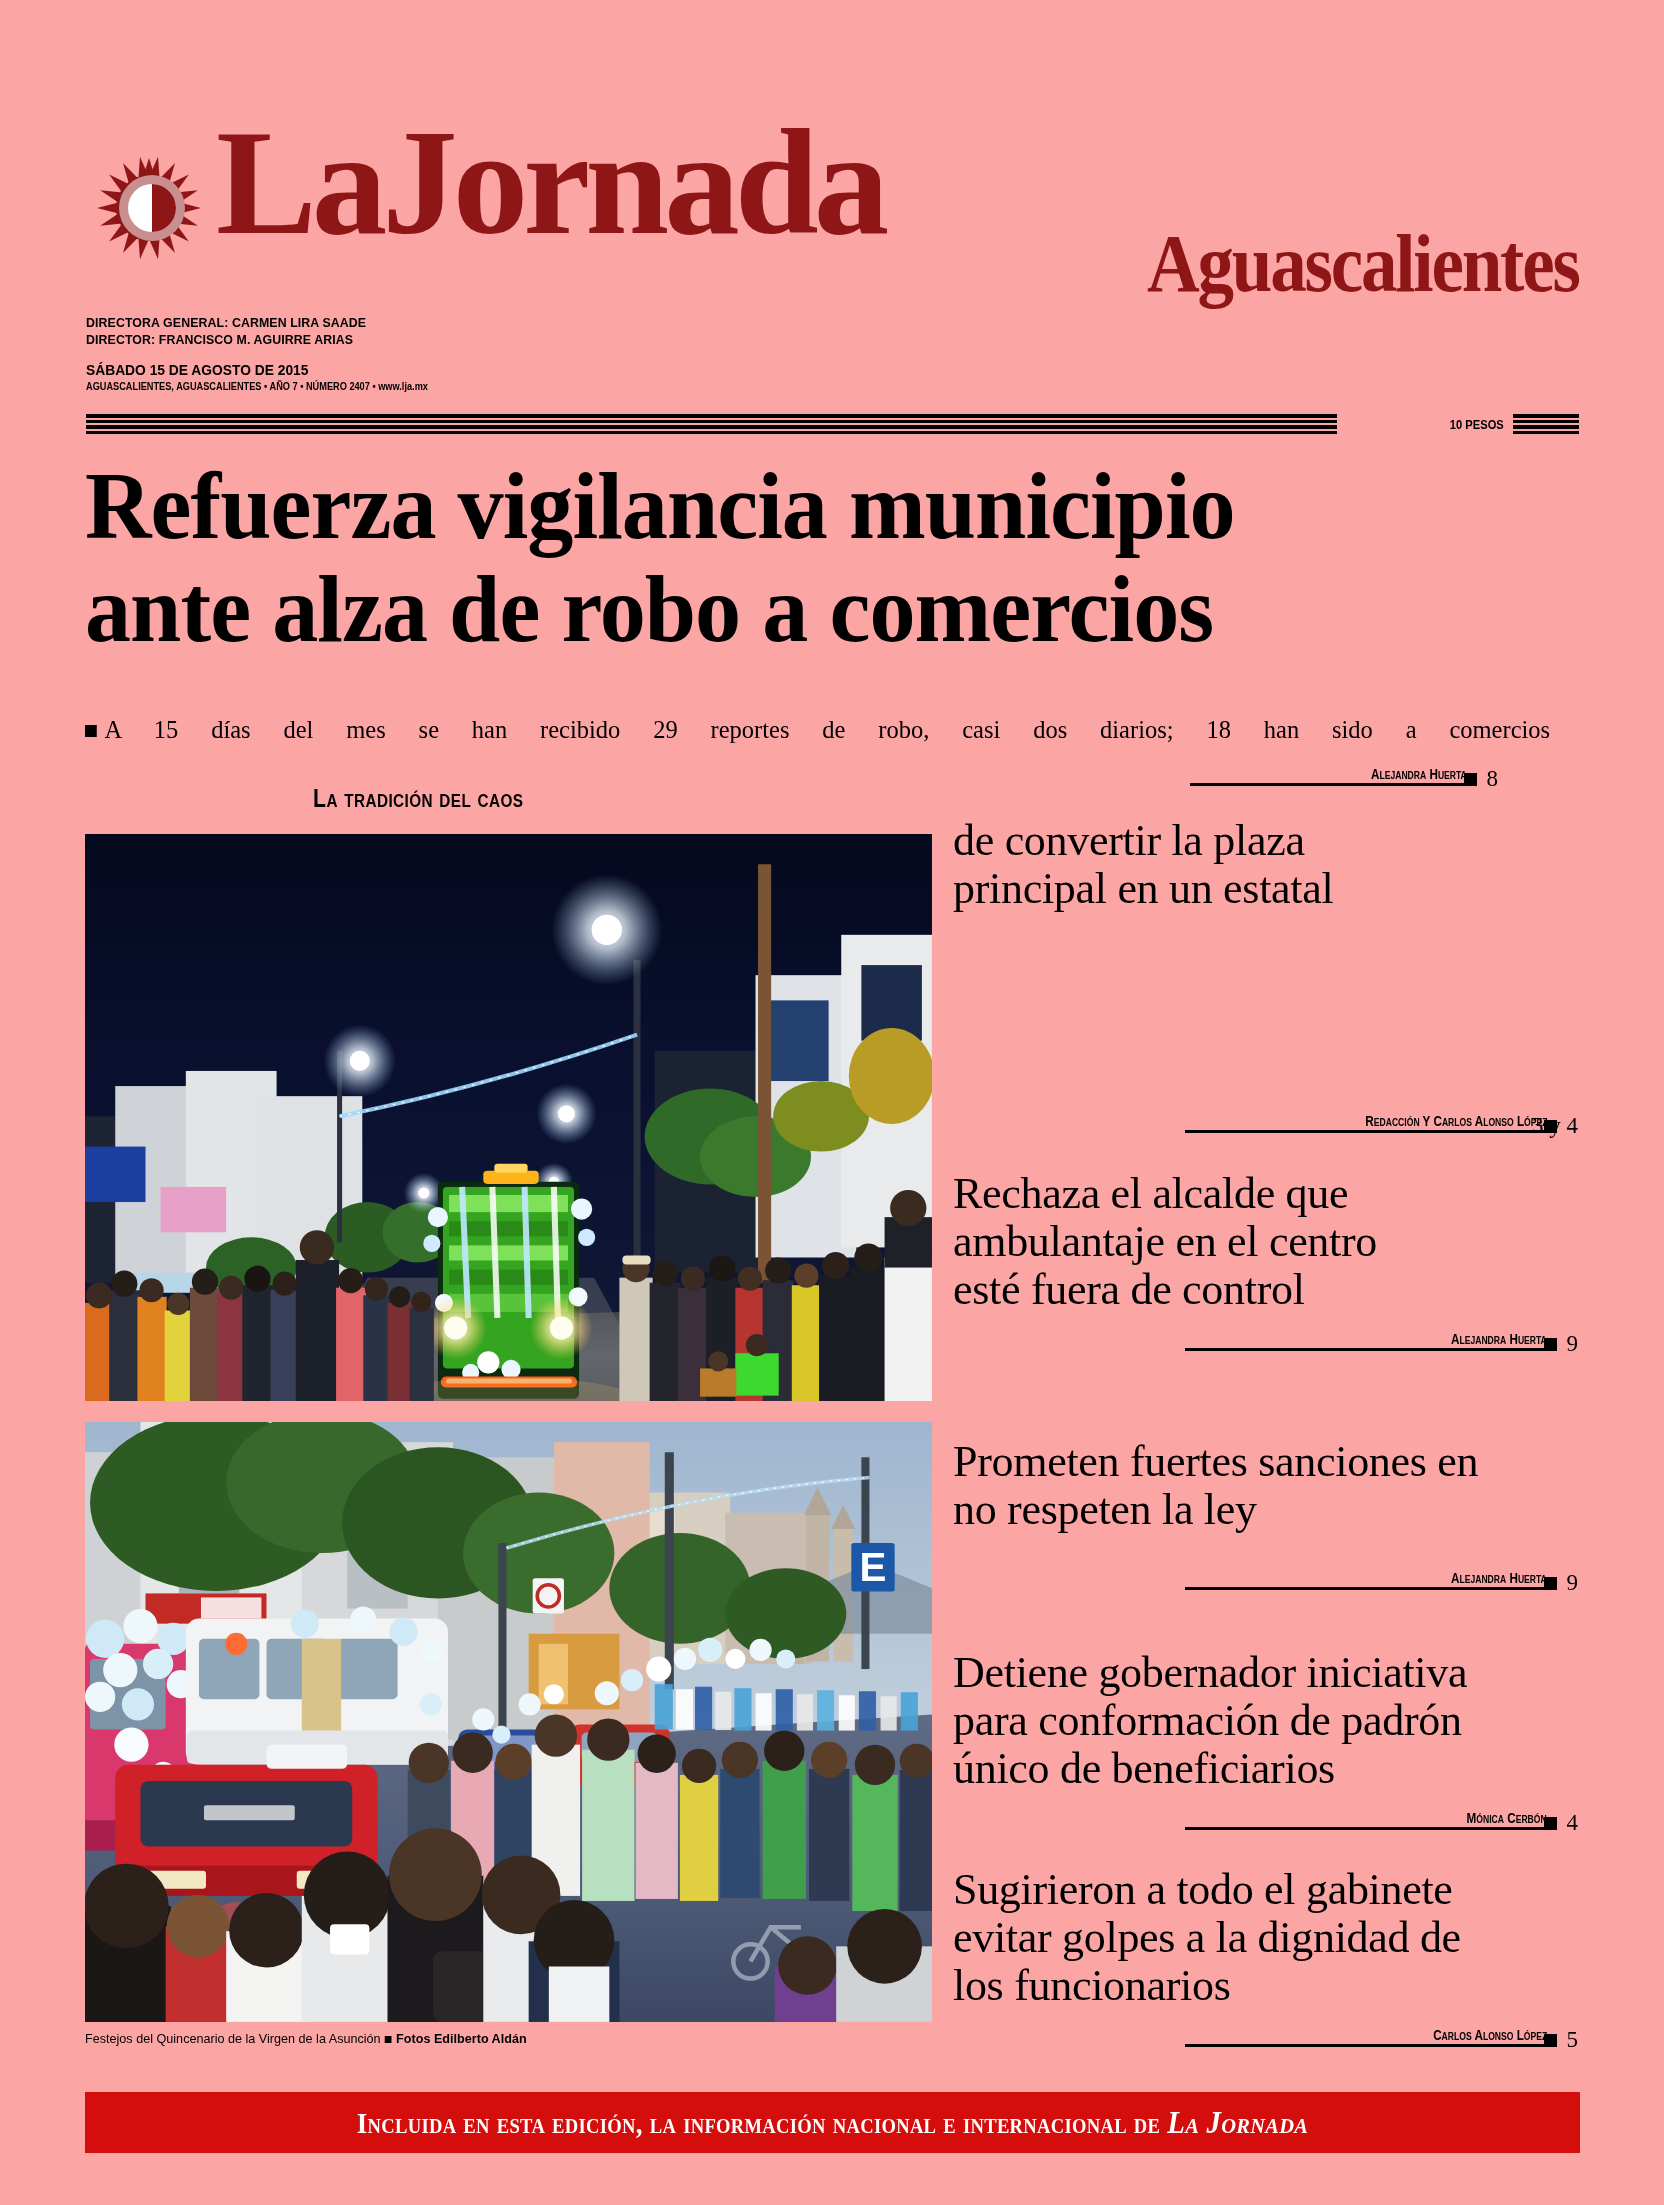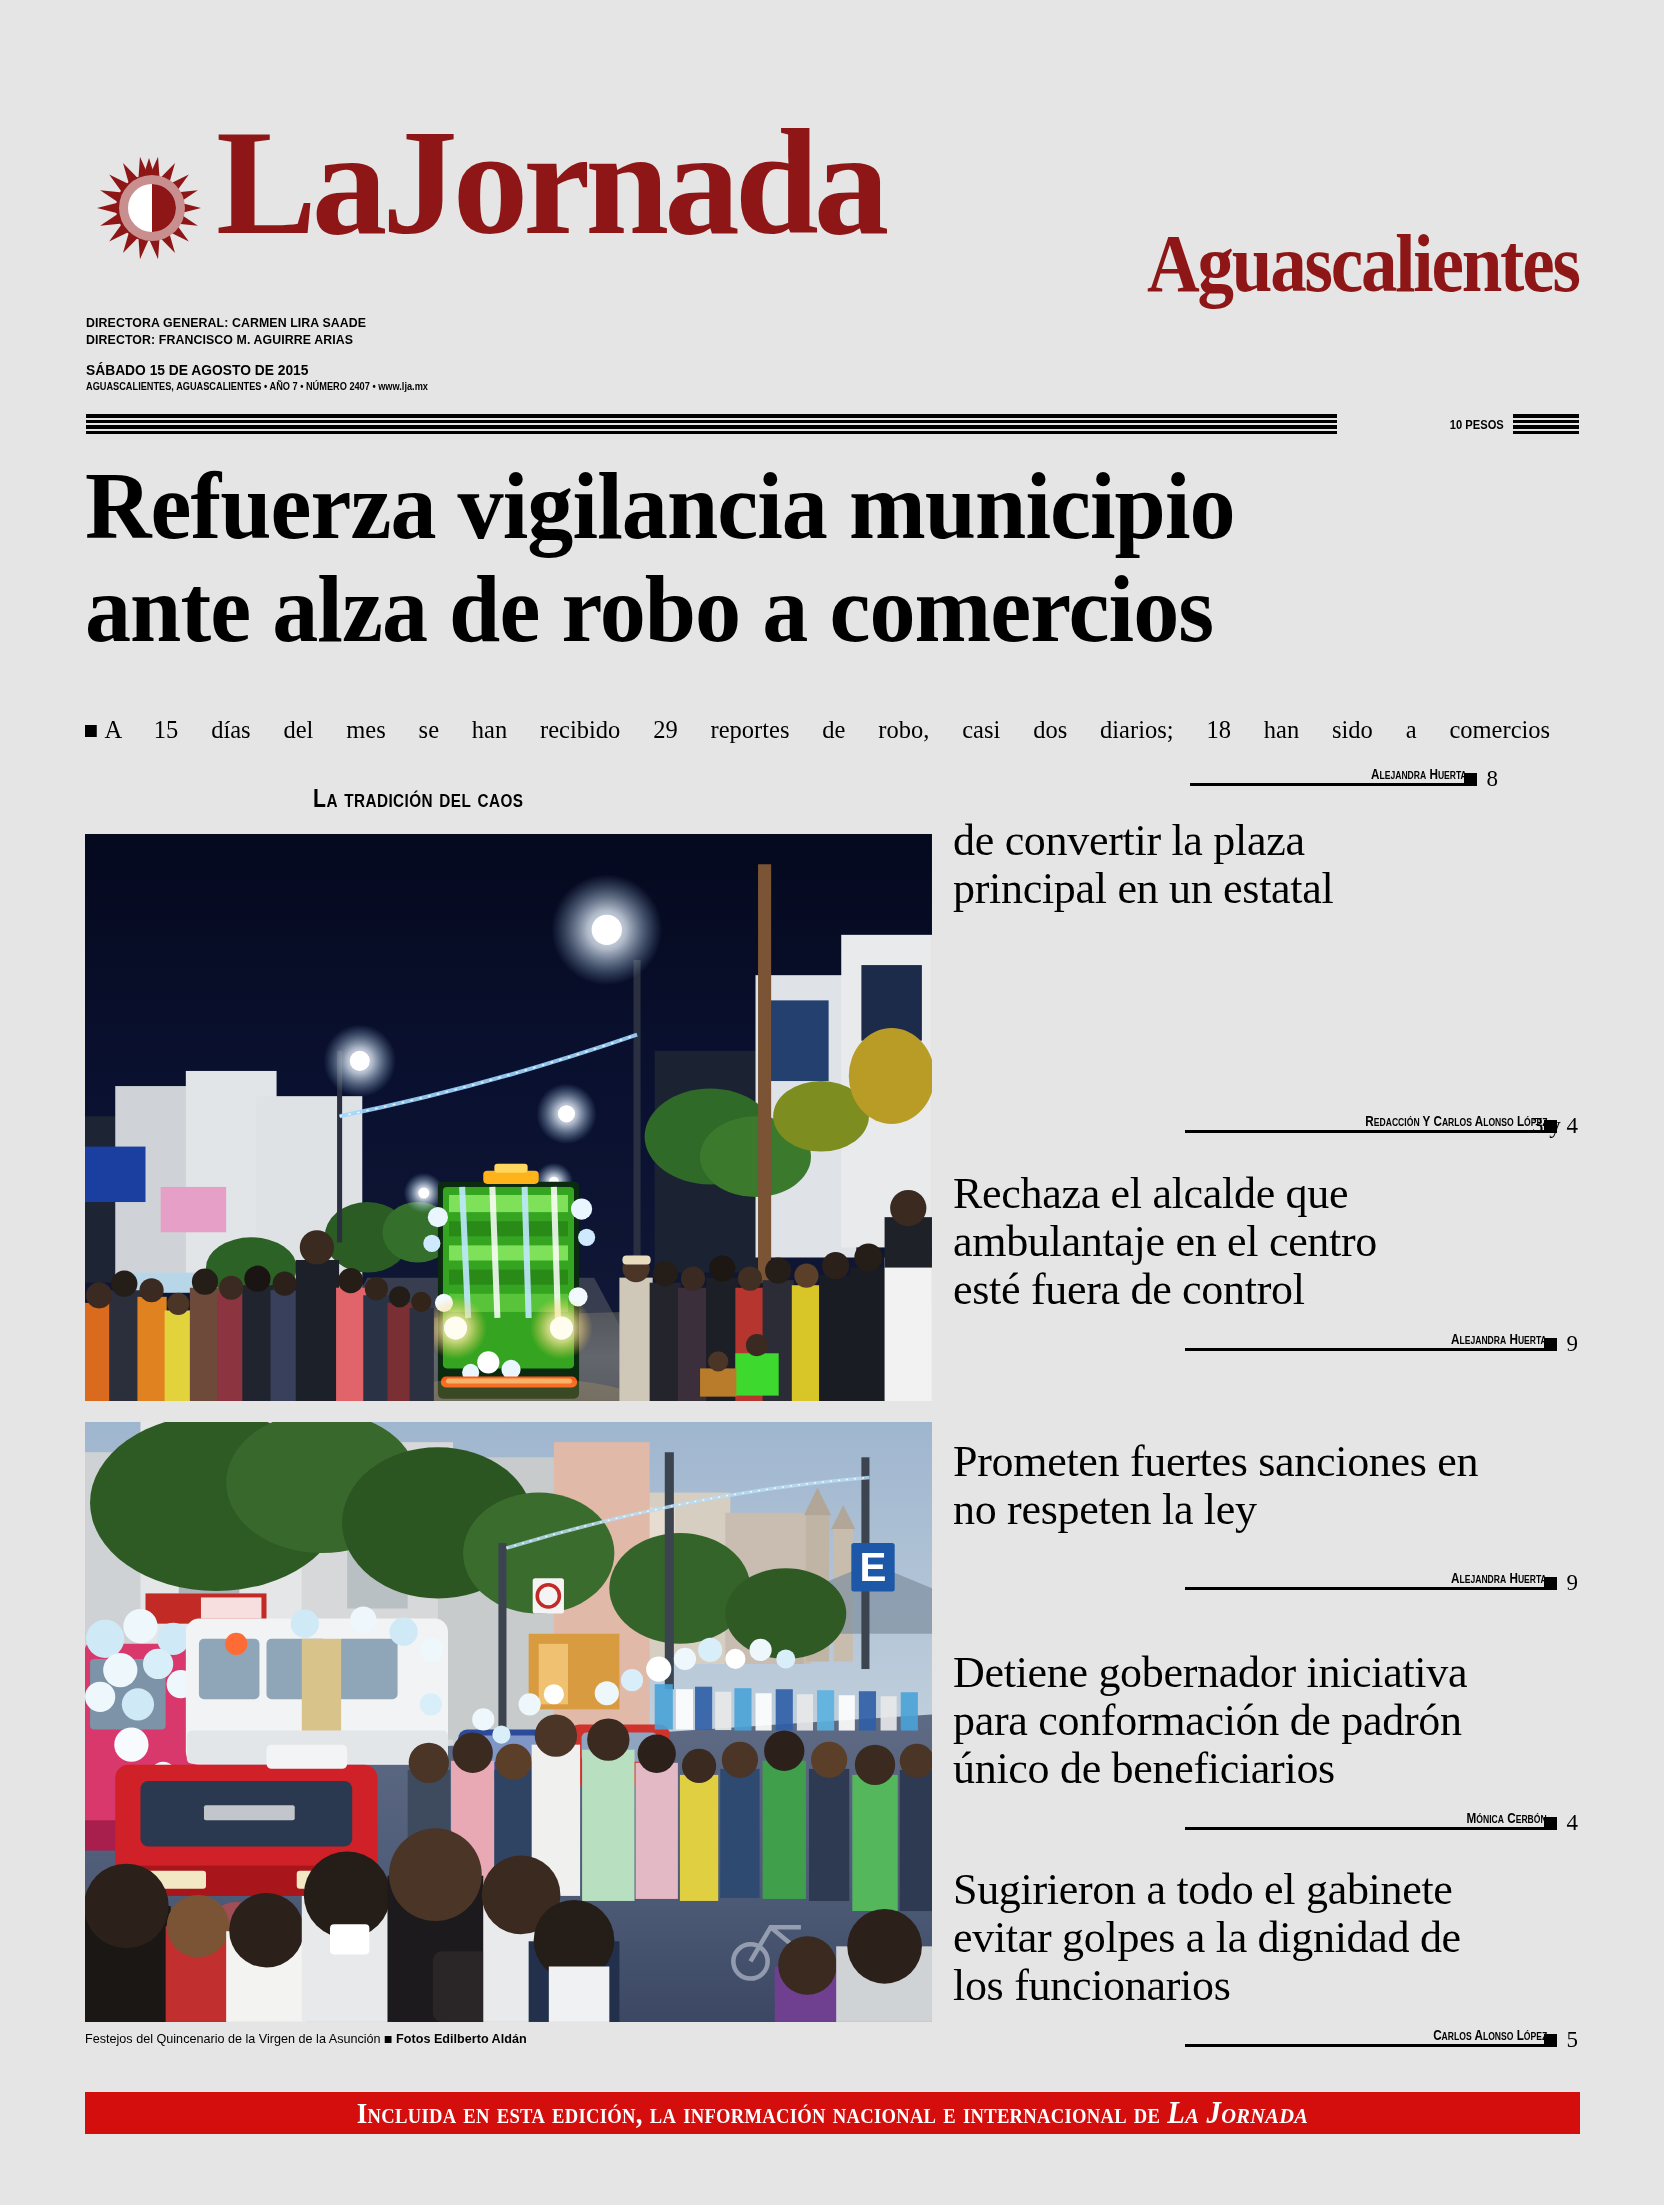--- a/index.html
+++ b/index.html
@@ -5,21 +5,21 @@
   * { box-sizing: border-box; margin: 0; padding: 0; }
   html, body { width: 1665px; height: 2205px; background: #ffffff; }
   body {
     font-family: "Liberation Serif", serif;
     -webkit-font-smoothing: antialiased;
   }
   .page {
     position: relative;
     width: 1665px;
     height: 2205px;
-    background: #e5e5e5;
+    background: #fca5a5;
     overflow: hidden;
   }
 
   
   .masthead {
     position: absolute;
     left: 86px; top: 121px;
     width: 1493px; height: 282px;
   }
   .logo-mark {
@@ -286,21 +286,21 @@
   .blk4  { top: 1649px; }
   .by4   { left: 1185px; top: 1806px; width: 393px; }
 
   .blk5  { top: 1866px; }
   .by5   { left: 1185px; top: 2023px; width: 393px; }
 
   
   .red-banner {
     position: absolute;
     left: 85px; top: 2092px;
-    width: 1495px; height: 42px;
+    width: 1495px; height: 61px;
     background: #d40d0d;
     display: flex;
     align-items: center;
     justify-content: center;
   }
   .red-banner-text {
     font-family: "Liberation Serif", serif;
     font-weight: 700;
     font-size: 29px;
     line-height: 30px;

